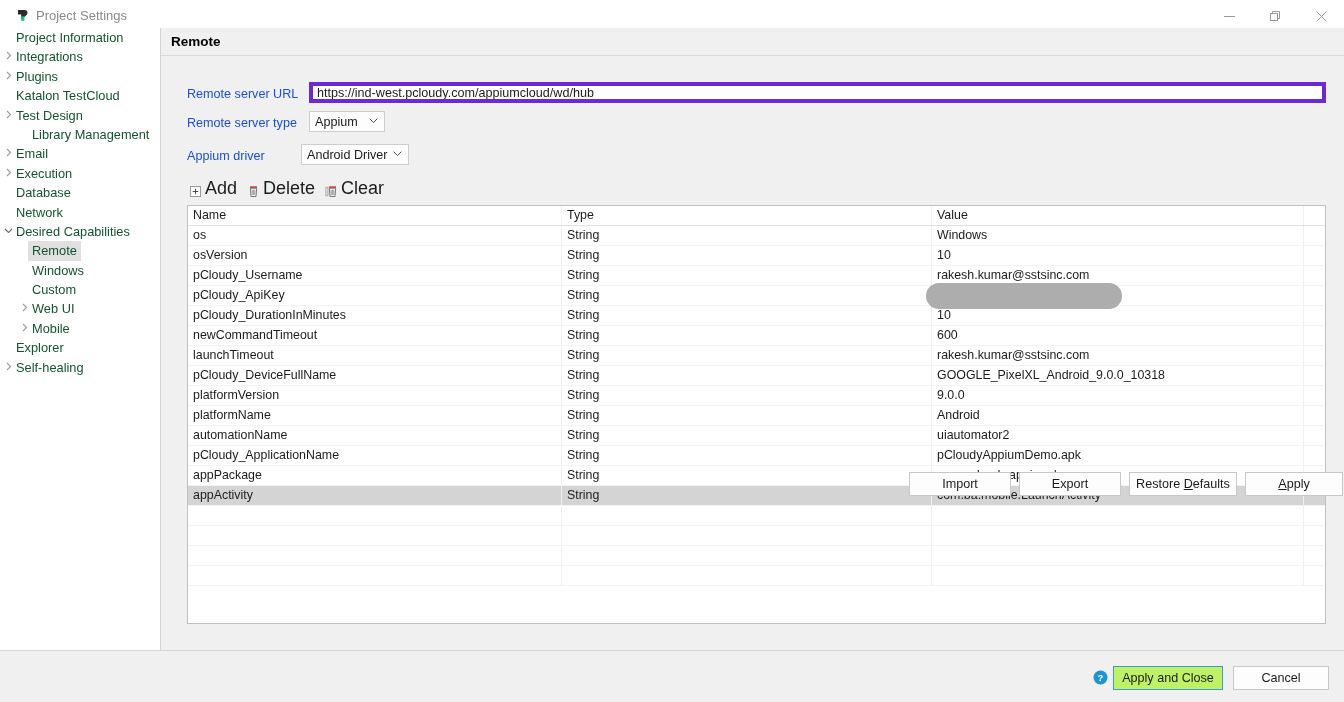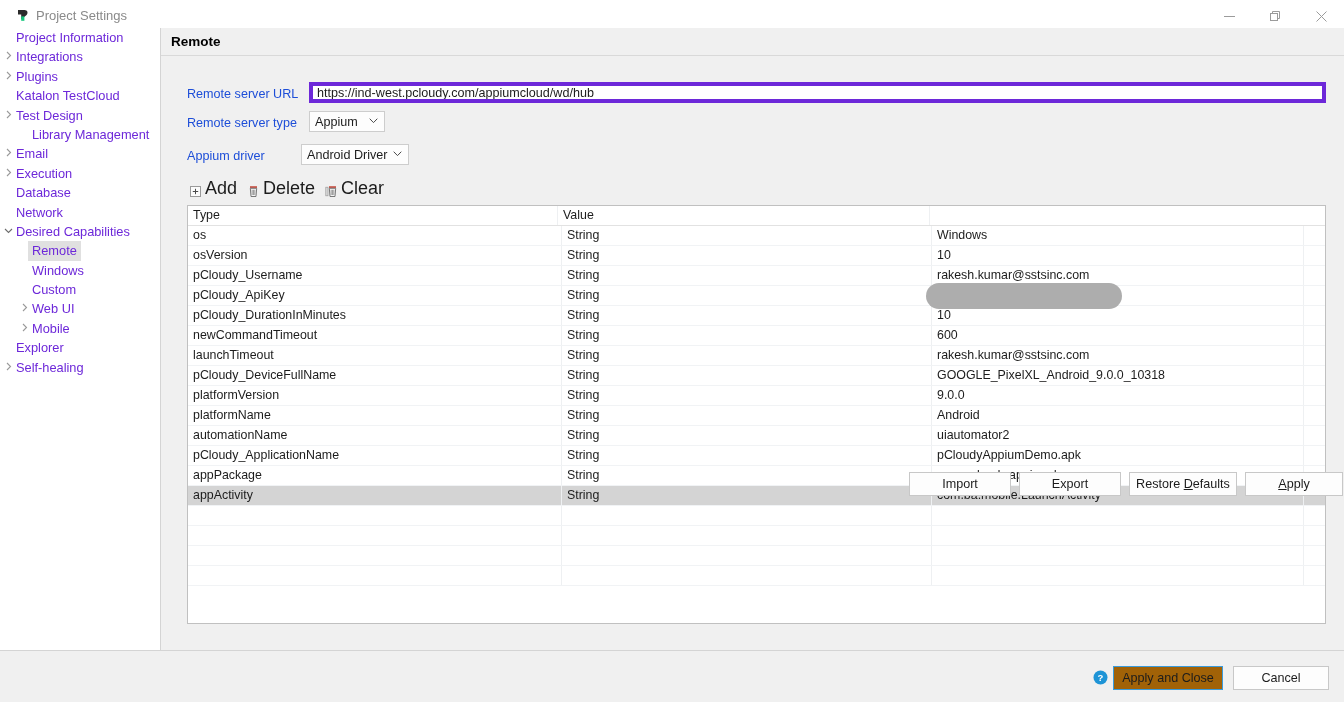--- a/index.html
+++ b/index.html
@@ -61,21 +61,21 @@
     left: 0; top: 28px;
     width: 159px; height: 622px;
     background: #ffffff;
     overflow: hidden;
   }
   .tree-item {
     position: relative;
     height: 19.4px;
     line-height: 19.4px;
     font-size: 12.8px;
-    color: #6d28d9;
+    color: #14532d;
     white-space: nowrap;
     cursor: default;
     text-decoration: underline;
   }
   .tree-item .twisty {
     position: absolute;
     left: 0;
     width: 16px;
     text-align: center;
     color: #767676;
@@ -230,21 +230,21 @@
     font-size: 12.6px;
     color: #1c1c1c;
     display: flex;
     align-items: center;
     justify-content: center;
     cursor: default;
     white-space: nowrap;
   }
   .btn.default {
     border: 1px solid #3a9bdc;
-    background: #a16207;
+    background: #bef264;
   }
   .mn { text-decoration: underline; }
 
   
   .footer {
     position: absolute;
     left: 0; top: 650px;
     width: 1344px; height: 52px;
     background: #f0f0f0;
     border-top: 1px solid #d4d4d4;
@@ -393,20 +393,21 @@
             <line x1="8.8" y1="4.8" x2="8.8" y2="10" stroke="#8a8a8a" stroke-width="0.8"></line>
           </svg>
         </span>
         <span>Clear</span>
       </div>
     </div>
 
     <div class="table-wrap">
       <div id="table-host">
           <div class="trow header">
+            <div class="tcell c-name">Name</div>
             <div class="tcell c-type">Type</div>
             <div class="tcell c-value">Value</div>
             <div class="tcell c-extra"></div>
           </div>
           <div class="trow">
             <div class="tcell c-name">os</div>
             <div class="tcell c-type">String</div>
             <div class="tcell c-value">Windows</div>
             <div class="tcell c-extra"></div>
           </div>

